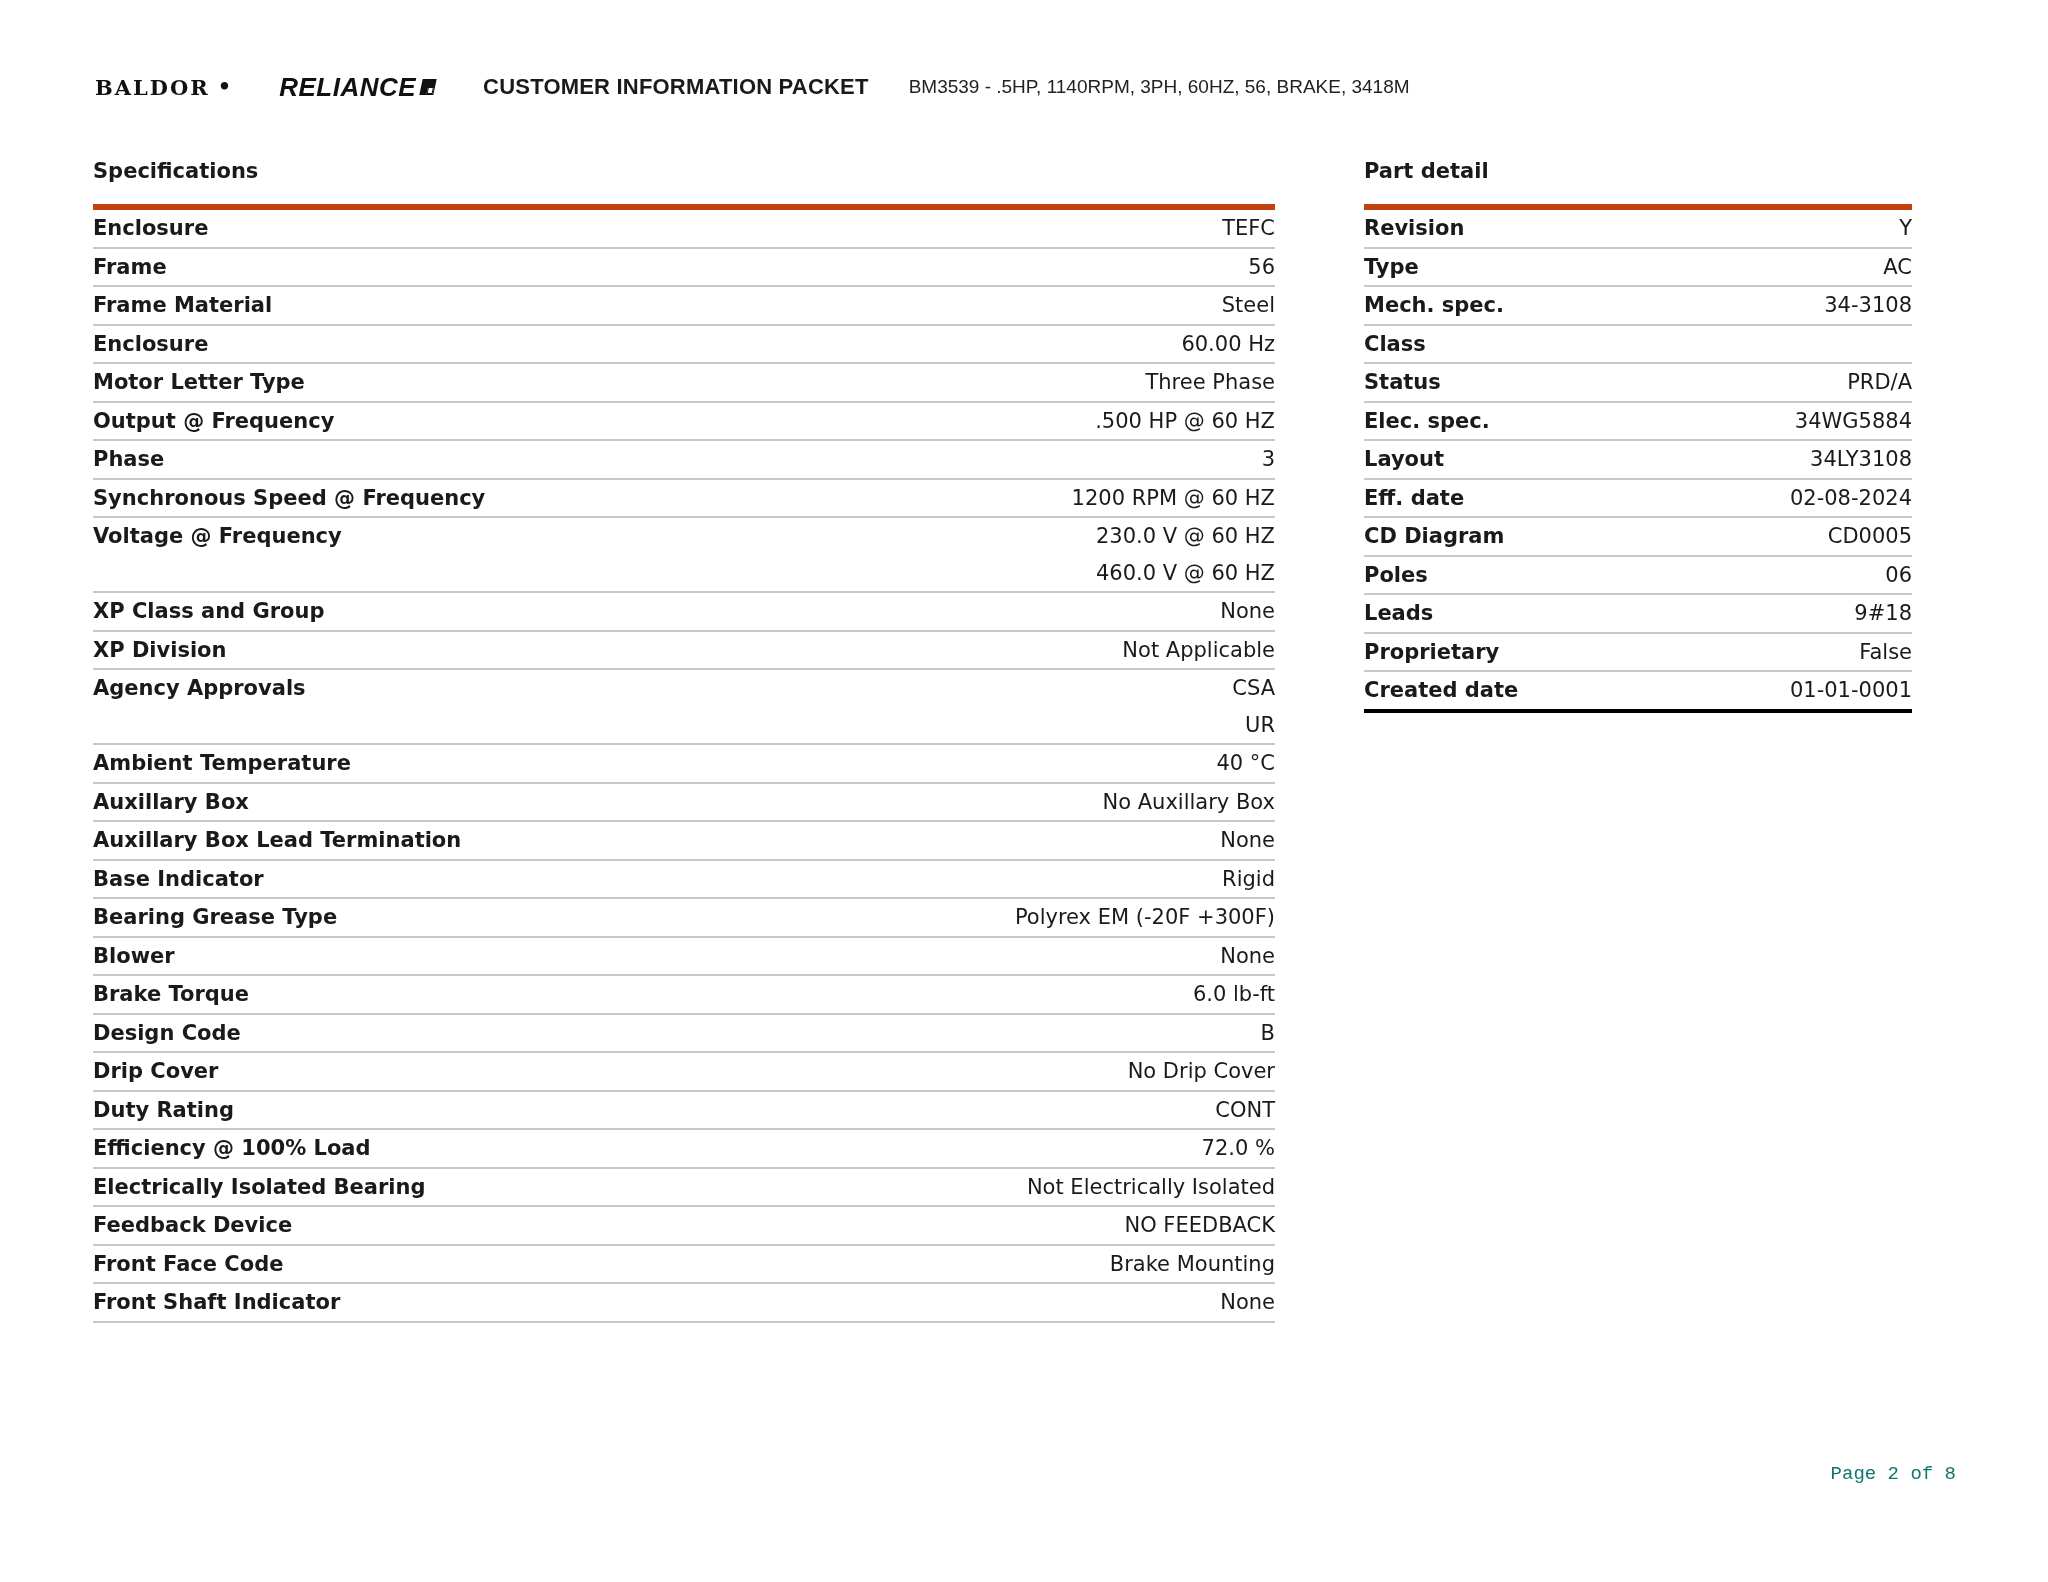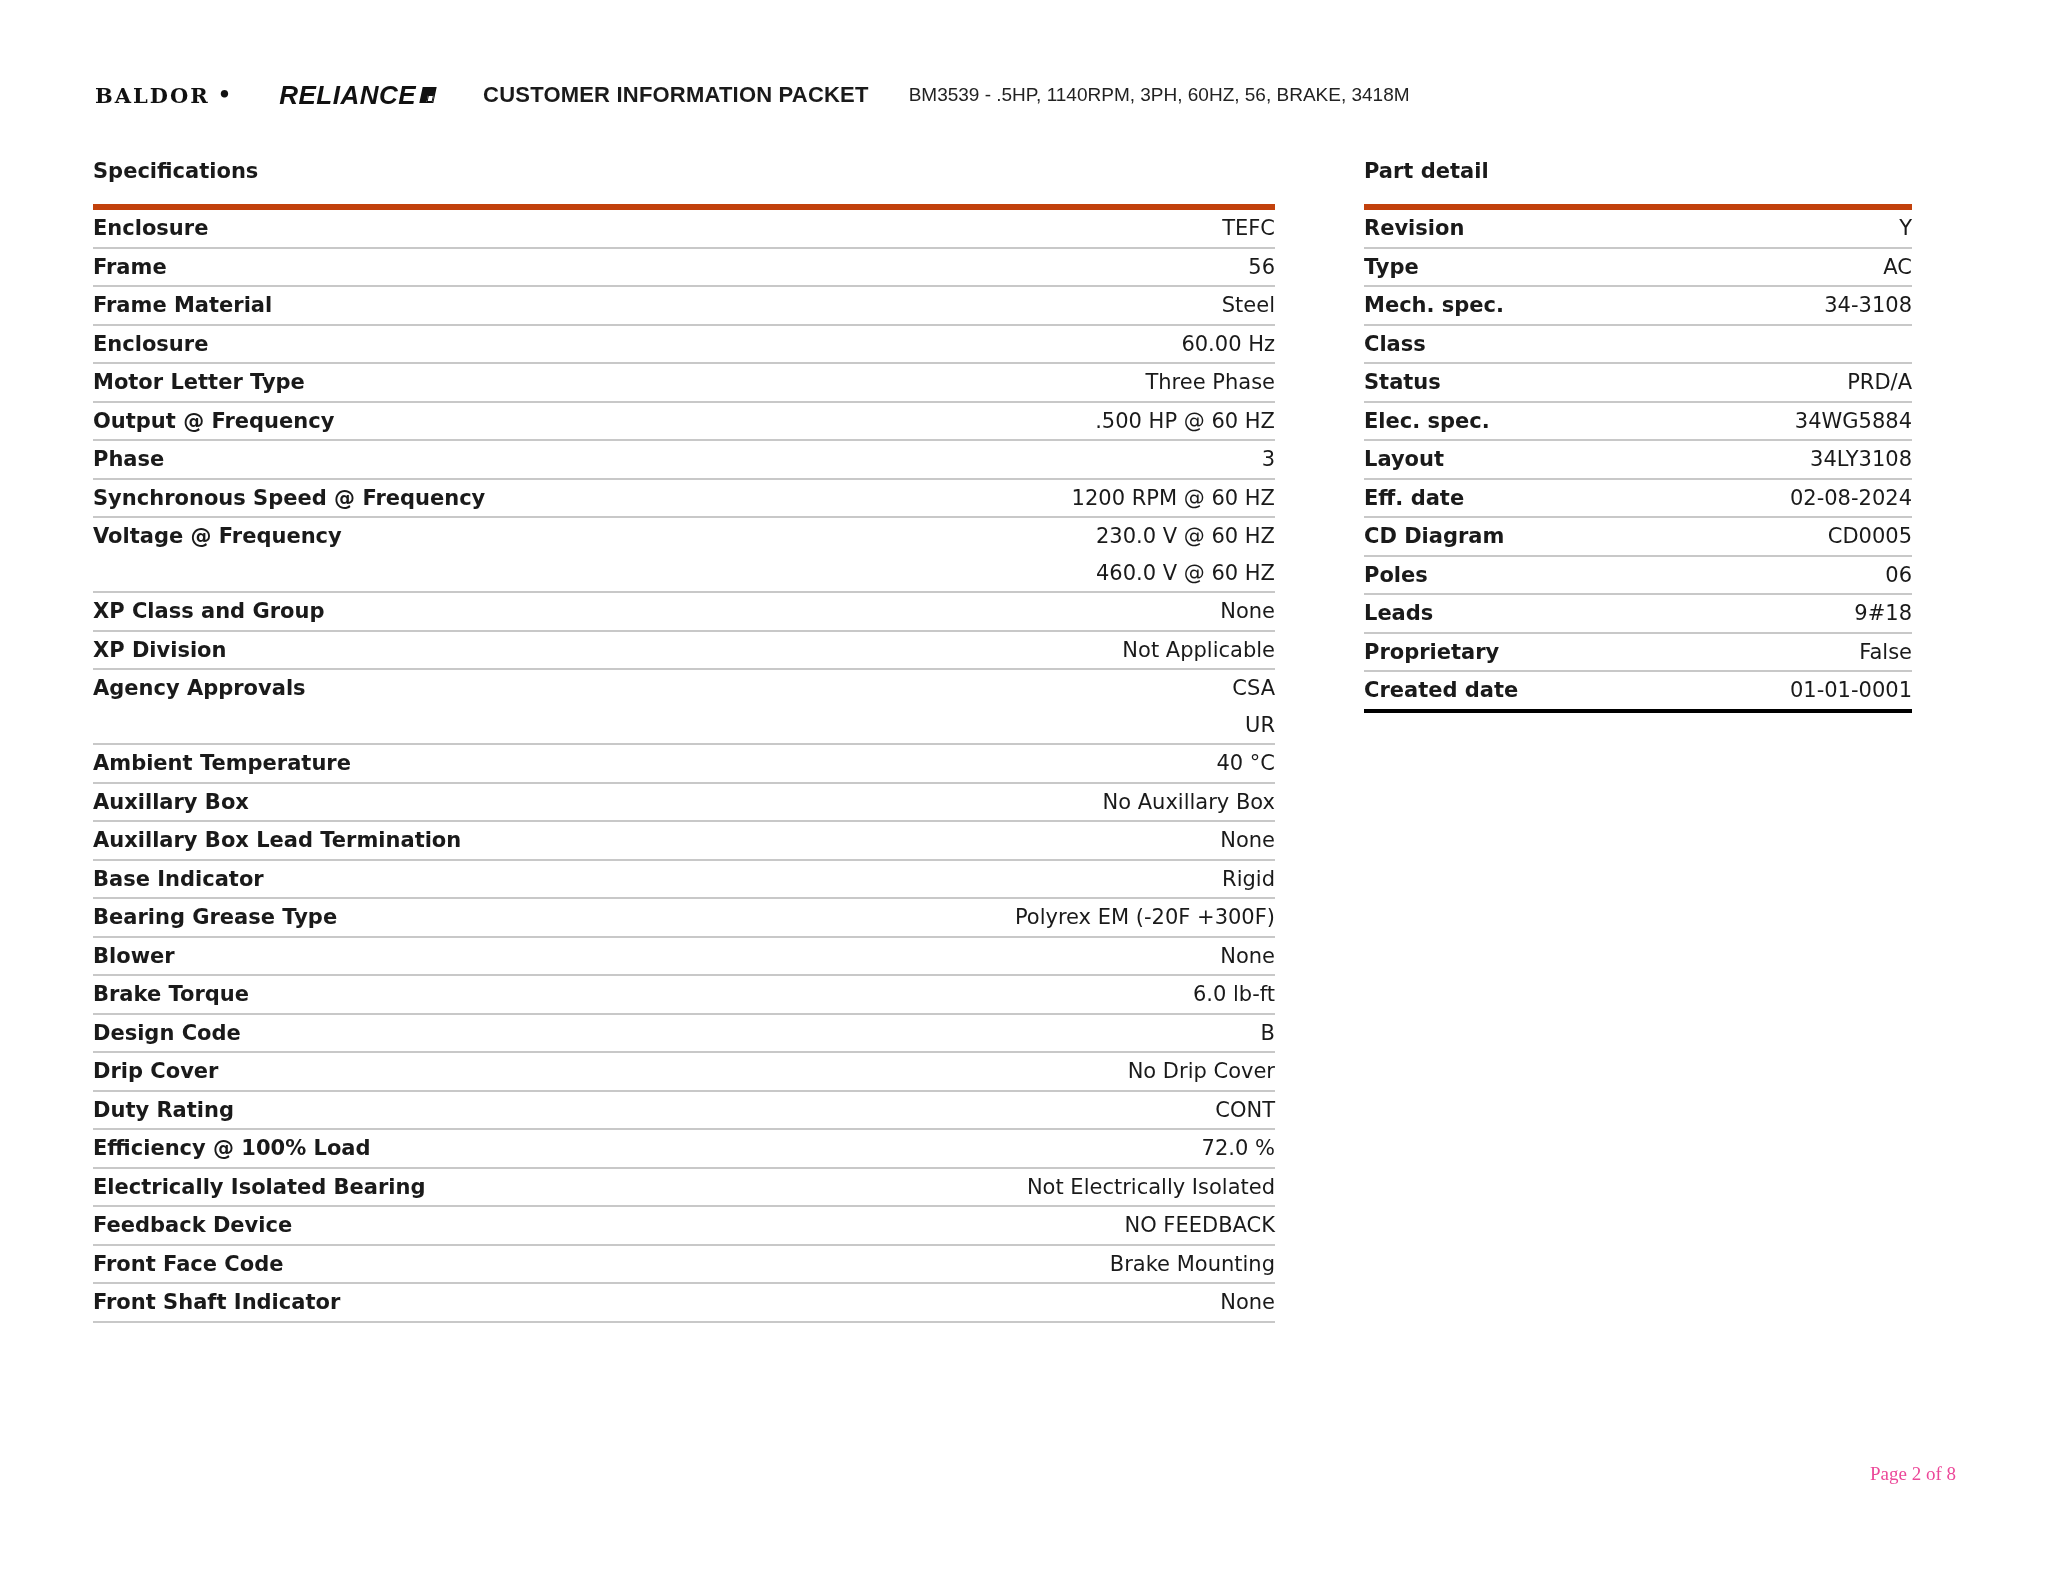--- a/index.html
+++ b/index.html
@@ -1,20 +1,20 @@
 <!DOCTYPE html>
 <html><head>
 <meta charset="utf-8">
 <style>
   html, body { margin: 0; padding: 0; background: #ffffff; }
   body {
     width: 2048px; height: 1582px; position: relative; overflow: hidden;
     font-family: "DejaVu Sans", sans-serif; color: #1a1a1a;
   }
-  .header { position: absolute; top: 78px; left: 95px; height: 34px; display: flex; align-items: center; }
+  .header { position: absolute; top: 70px; left: 95px; height: 34px; display: flex; align-items: center; }
   .logo { display: flex; align-items: center; font-size: 21px; color: #111; }
   .logo .baldor { font-family: "DejaVu Serif", serif; font-weight: bold; letter-spacing: 2px; }
   .logo .dot { margin: 0 8px; font-weight: bold; }
   .logo .reliance { font-family: "Liberation Sans", sans-serif; font-weight: bold; font-style: italic; letter-spacing: 0.5px; font-size: 26px; margin-left: 40px; }
   .logo .mark { display: inline-block; width: 14px; height: 16px; margin-left: 5px; background: #111; position: relative; transform: skewX(-12deg); }
   .logo .mark::after { content: ""; position: absolute; right: 1px; bottom: 1px; width: 6px; height: 7px; background: #fff; border: 1px solid #111; box-sizing: border-box; }
   .title { margin-left: 48px; font-family: "Liberation Sans", sans-serif; font-weight: bold; font-size: 22px; letter-spacing: 0.2px; }
   .subtitle { margin-left: 40px; font-family: "Liberation Sans", sans-serif; font-size: 19px; color: #222; }
 
   .section { position: absolute; }
@@ -22,21 +22,21 @@
   .section.parts { left: 1364px; top: 156px; width: 548px; }
   .section h2 { margin: 0; height: 30px; font-family: "DejaVu Sans", sans-serif; font-size: 21px; font-weight: bold; line-height: 30px; }
   .table { margin-top: 18px; border-top: 6px solid #c2410c; }
   .row { display: flex; justify-content: space-between; border-bottom: 2px solid #c8c8c8; padding: 0; }
   .row .lbl { font-weight: bold; font-size: 21px; line-height: 36.5px; white-space: nowrap; }
   .row .vals { text-align: right; font-size: 21px; line-height: 36.5px; }
   .row .vals div { white-space: nowrap; }
   .parts .row:last-child { border-bottom: 4px solid #000; }
   .row.multi .vals div { line-height: 36.5px; }
 
-  .footer { position: absolute; right: 92px; top: 1463px; font-family: Liberation Serif, serif; font-size: 19px; color: #ec4899; }
+  .footer { position: absolute; right: 92px; top: 1463px; font-family: Liberation Mono, monospace; font-size: 19px; color: #0f766e; }
 </style>
 </head>
 <body>
 
 <div class="header">
   <div class="logo">
     <span class="baldor">BALDOR</span>
     <span class="dot">•</span>
     <span class="reliance">RELIANCE</span>
     <span class="mark"></span>

